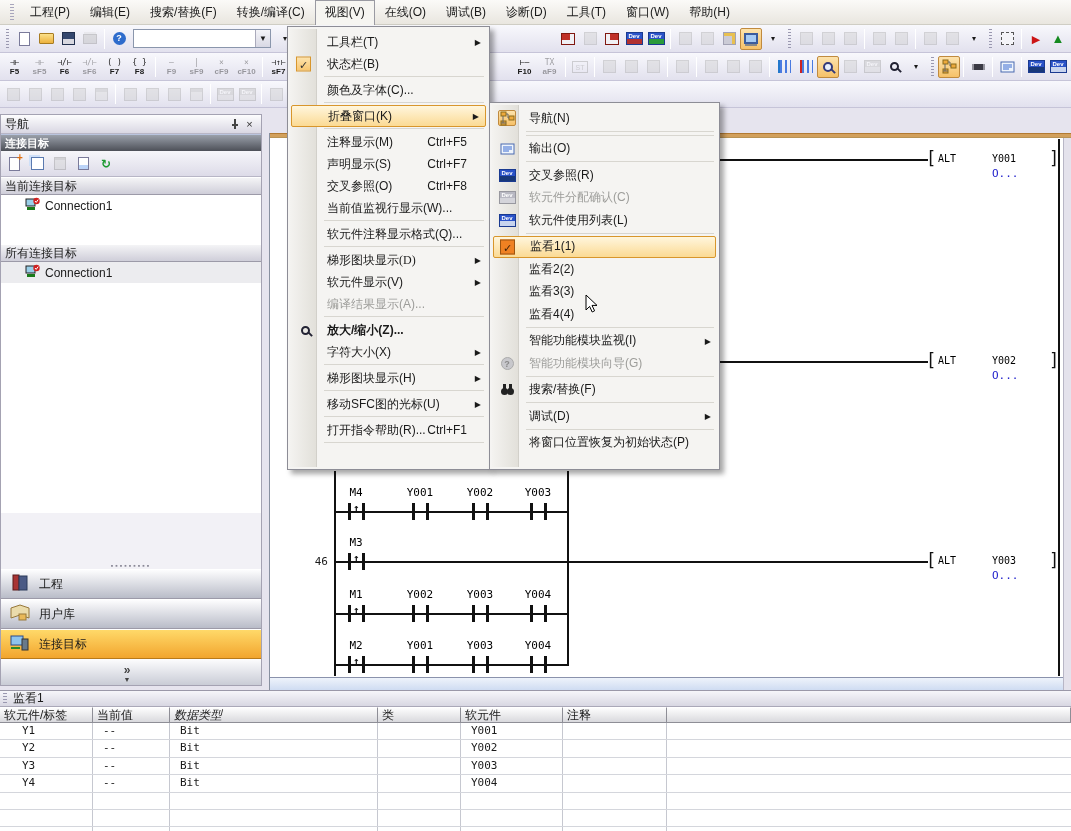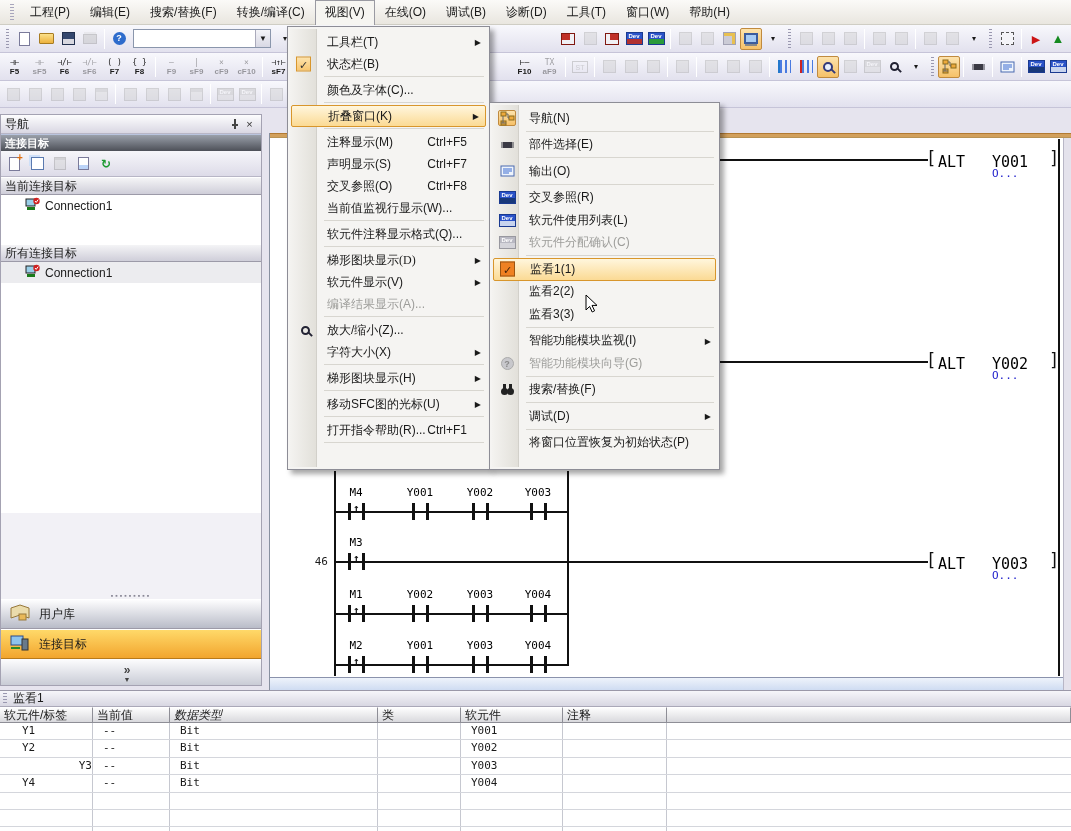--- a/index.html
+++ b/index.html
@@ -100,21 +100,21 @@
 .ladtop{position:absolute;left:0;top:0;right:0;height:5px;background:#d2a05c;border-top:1px solid #b27a33;border-bottom:1px solid #b99355}
 .ladscroll{position:absolute;left:0;bottom:0;right:8px;height:13px;background:linear-gradient(#eef3fb,#cfdcf2);border-top:1px solid #8a92ac}
 .ladright{position:absolute;right:0;top:5px;bottom:0;width:8px;background:#e4e2ec;border-left:1px solid #b8b6c6}
 #ladder{position:absolute;inset:0;z-index:1}
 .wire{position:absolute;background:#111;height:2px}
 .vwire{position:absolute;background:#111;width:2px}
 .devlabel{position:absolute;width:46px;text-align:center;font-family:"DejaVu Sans Mono",monospace;font-size:11px;color:#000}
 .cbar{position:absolute;width:3px;height:17px;background:#111}
 .pulse{position:absolute;font-size:11px;font-weight:bold;color:#111;font-family:"DejaVu Sans Mono",monospace}
 .brk{position:absolute;font-family:"DejaVu Sans Mono",monospace;font-size:17px;color:#111;line-height:17px}
-.itext{position:absolute;font-family:"DejaVu Sans Mono",monospace;font-size:15px;color:#000}
+.itext{position:absolute;font-family:"DejaVu Sans Mono",monospace;font-size:10px;color:#000}
 .icomment{position:absolute;font-family:"DejaVu Sans Mono",monospace;font-size:11px}
 .rnum{position:absolute;width:30px;text-align:right;font-family:"DejaVu Sans Mono",monospace;font-size:11px}
 
 #watchwin{position:absolute;left:0;top:690px;width:1071px;height:141px;background:#fff;border-top:1px solid #9a98a8}
 .wtitle{height:16px;background:linear-gradient(#f6f6fa,#d8d7e2);border-bottom:1px solid #aaa8b8;display:flex;align-items:center;gap:6px;padding-left:3px}
 .wtitle .grip2{width:4px;height:11px;background:repeating-linear-gradient(#9a98b0 0 1px,transparent 1px 3px)}
 .whead{display:flex;height:16px}
 .whcell{background:linear-gradient(#fdfdfd,#d9d9dd);border-right:1px solid #8e8e96;border-bottom:1px solid #8e8e96;border-top:1px solid #fff;padding-left:4px;font-size:12px;line-height:14px;overflow:hidden;white-space:nowrap}
 .wrow{display:flex;height:17.4px;border-bottom:1px solid #d4d6dc}
 .wcell{border-right:1px solid #c6c8d0;font-family:"DejaVu Sans Mono",monospace;font-size:11px;line-height:16px;padding-left:10px;overflow:hidden;white-space:nowrap}
@@ -493,20 +493,27 @@
                 <path d="M10 4 l1.2 1.4 2-2.8" stroke="#fff" fill="none"></path>
               </svg></span>
             <span>Connection1</span>
           </div>
           <div class="navwhite" style="height: 230px;"></div>
         </div>
       </div>
     <div style="position:absolute;left:0;right:0;bottom:0">
       <div class="dotgrip">▪▪▪▪▪▪▪▪▪</div>
       <div id="stackbtns">
+          <div class="stackbtn">
+            <span><svg width="22" height="19">
+                <rect x="4" y="2" width="6" height="15" fill="#a83434" stroke="#5a1a1a"></rect>
+                <rect x="10" y="3" width="8" height="14" fill="#4a5a85" stroke="#2a3a5a"></rect>
+              </svg></span>
+            <span>工程</span>
+          </div>
           <div class="stackbtn">
             <span><svg width="22" height="19">
                 <path d="M2 5 L11 2 L20 5 L20 15 L11 12 L2 15 Z" fill="#eadbab" stroke="#97783a"></path>
                 <rect x="10" y="11" width="7" height="6" fill="#e8b858" stroke="#97783a"></rect>
               </svg></span>
             <span>用户库</span>
           </div>
           <div class="stackbtn sel">
             <span><svg width="22" height="19">
                 <rect x="2" y="3" width="12" height="9" fill="#8ec4ee" stroke="#2a4a8a"></rect>
@@ -626,21 +633,21 @@
         <div class="wrow">
           <div class="wcell c0" style="width: 93px;">Y2</div>
           <div class="wcell" style="width: 77px;">--</div>
           <div class="wcell" style="width: 208px;">Bit</div>
           <div class="wcell" style="width: 83px;"></div>
           <div class="wcell" style="width: 102px;">Y002</div>
           <div class="wcell" style="width: 104px;"></div>
           <div class="wcell" style="flex: 1 1 0%; border-right: none;"></div>
         </div>
         <div class="wrow">
-          <div class="wcell c0" style="width: 93px; text-align: right;">Y3</div>
+          <div class="wcell c0" style="width: 93px;">Y3</div>
           <div class="wcell" style="width: 77px;">--</div>
           <div class="wcell" style="width: 208px;">Bit</div>
           <div class="wcell" style="width: 83px;"></div>
           <div class="wcell" style="width: 102px;">Y003</div>
           <div class="wcell" style="width: 104px;"></div>
           <div class="wcell" style="flex: 1 1 0%; border-right: none;"></div>
         </div>
         <div class="wrow">
           <div class="wcell c0" style="width: 93px;">Y4</div>
           <div class="wcell" style="width: 77px;">--</div>
@@ -725,21 +732,21 @@
         <span class="arr">▶</span>
       </div>
       <div class="mrow" style="height: 22px;">
         <span class="lbl">软元件显示(V)</span>
         <span class="arr">▶</span>
       </div>
       <div class="mrow disabled" style="height: 22px;">
         <span class="lbl">编译结果显示(A)...</span>
       </div>
       <div class="msep"></div>
-      <div class="mrow" style="height: 22px;">
+      <div class="mrow" style="height: 22px; font-weight: bold;">
         <span class="gicon">
           <i class="ib zoomi"></i>
         </span>
         <span class="lbl">放大/缩小(Z)...</span>
       </div>
       <div class="mrow" style="height: 22px;">
         <span class="lbl">字符大小(X)</span>
         <span class="arr">▶</span>
       </div>
       <div class="msep"></div>
@@ -767,68 +774,62 @@
           <svg width="15" height="15">
             <rect x="1" y="1" width="5" height="4" fill="#eda93d" stroke="#8a6a1a"></rect>
             <rect x="9" y="5" width="5" height="4" fill="#eda93d" stroke="#8a6a1a"></rect>
             <rect x="1" y="10" width="5" height="4" fill="#eda93d" stroke="#8a6a1a"></rect>
             <path d="M6 3 H8 V7 H9 M3 5 V12 M6 12 H1" stroke="#666" fill="none"></path>
           </svg>
         </span>
         <span class="lbl">导航(N)</span>
       </div>
       <div class="msep"></div>
-      <div class="mrow" style="height: 22.5px;">
-        <span class="gicon">
-          <svg width="15" height="14">
-            <rect x="3" y="4" width="9" height="6" fill="#3a3a44"></rect>
-            <path d="M1 5h2M1 7h2M1 9h2M12 5h2M12 7h2M12 9h2" stroke="#3a3a44"></path>
-          </svg>
-        </span>
-        <span class="lbl">部件选择(E)</span>
-      </div>
       <div class="msep"></div>
       <div class="mrow" style="height: 22.5px;">
         <span class="gicon">
           <svg width="15" height="14">
             <rect x="1" y="2" width="13" height="10" fill="#eef4fc" stroke="#4a6ab0"></rect>
             <path d="M3 5h9M3 7h9M3 9h6" stroke="#3a6ad0"></path>
           </svg>
         </span>
         <span class="lbl">输出(O)</span>
       </div>
       <div class="msep"></div>
       <div class="mrow" style="height: 22.5px;">
         <span class="gicon">
           <i class="ib dev devfind">Dev</i>
         </span>
         <span class="lbl">交叉参照(R)</span>
       </div>
-      <div class="mrow" style="height: 22.5px;">
-        <span class="gicon">
-          <i class="ib dev devlist">Dev</i>
-        </span>
-        <span class="lbl">软元件使用列表(L)</span>
-      </div>
       <div class="mrow disabled" style="height: 22.5px;">
         <span class="gicon">
           <i class="ib dev devgray">Dev</i>
         </span>
         <span class="lbl">软元件分配确认(C)</span>
       </div>
+      <div class="mrow" style="height: 22.5px;">
+        <span class="gicon">
+          <i class="ib dev devlist">Dev</i>
+        </span>
+        <span class="lbl">软元件使用列表(L)</span>
+      </div>
       <div class="msep"></div>
       <div class="mrow hl" style="height: 22.5px;">
         <span class="chk strong">✓</span>
         <span class="lbl">监看1(1)</span>
       </div>
       <div class="mrow" style="height: 22.5px;">
         <span class="lbl">监看2(2)</span>
       </div>
       <div class="mrow" style="height: 22.5px;">
         <span class="lbl">监看3(3)</span>
+      </div>
+      <div class="mrow" style="height: 22.5px;">
+        <span class="lbl">监看4(4)</span>
       </div>
       <div class="msep"></div>
       <div class="mrow" style="height: 22.5px;">
         <span class="lbl">智能功能模块监视(I)</span>
         <span class="arr">▶</span>
       </div>
       <div class="mrow disabled" style="height: 22.5px;">
         <span class="gicon">
           <i class="ib helpg">?</i>
         </span>

